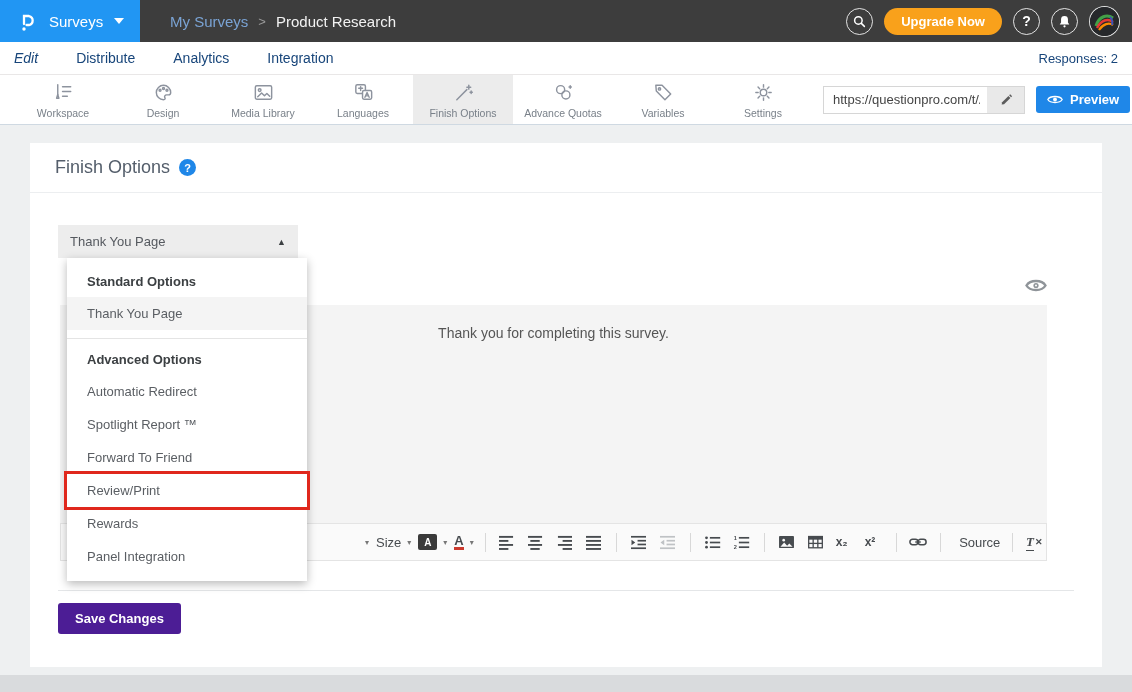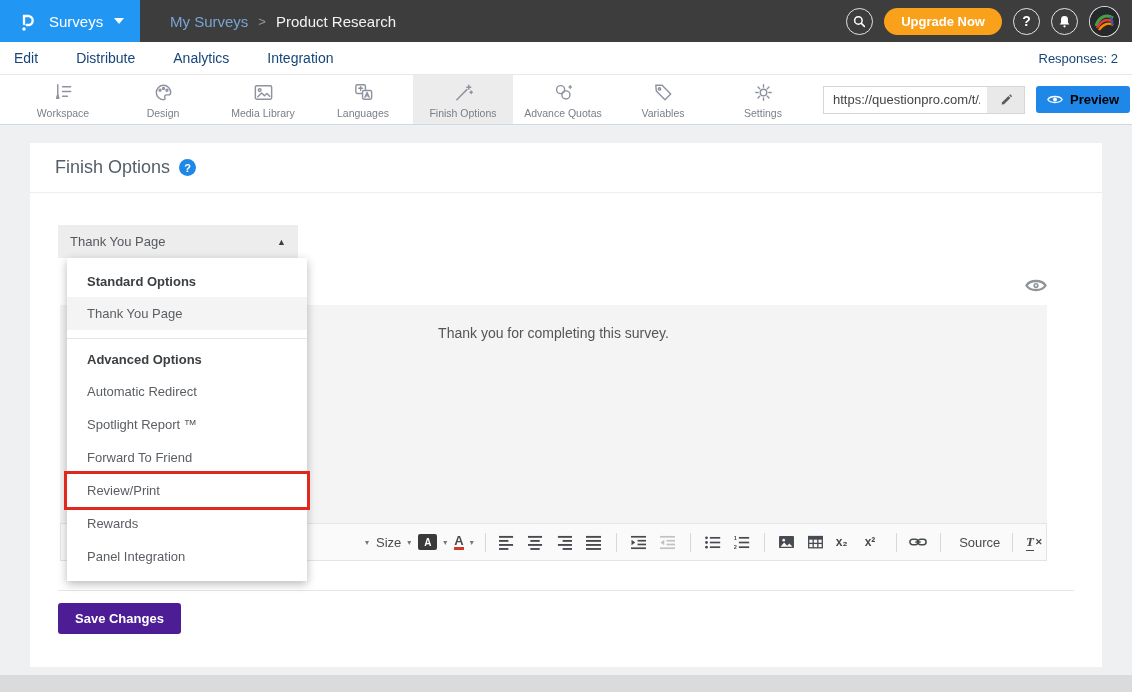--- a/index.html
+++ b/index.html
@@ -17,34 +17,34 @@
   .crumb-sep { color:#9a9a9a; font-size:13px; }
   .crumb-current { color:#f2f2f2; }
   .topbar-right { margin-left:auto; display:flex; align-items:center; gap:11px; padding-right:12px; }
   .circle-btn { width:27px; height:27px; border:1px solid rgba(255,255,255,.85); border-radius:50%; display:flex; align-items:center; justify-content:center; color:#fff; font-size:14px; font-weight:bold; cursor:pointer; background:transparent; }
   .upgrade-btn { height:27px; padding:0 17px; background:#f9a11b; border:none; border-radius:14px; color:#fff; font-weight:bold; font-size:13px; font-family:"Liberation Sans",sans-serif; cursor:pointer; }
   .avatar { width:31px; height:31px; border:1px solid rgba(255,255,255,.85); border-radius:50%; background:#26282b; overflow:hidden; cursor:pointer; }
 
   
   .nav { position:absolute; top:42px; left:0; width:100%; height:33px; background:#fff; border-bottom:1px solid #e9e7e7; display:flex; align-items:center; padding:0 14px; gap:38px; }
   .nav-item { font-size:14px; color:#17457a; cursor:pointer; }
-  .nav-item.active .nav-label { border-bottom:1px solid #84cc16; padding-bottom:16px; }
+  .nav-item.active .nav-label { border-bottom:1px solid #84cc16; padding-bottom:16px;font-style:italic; }
   .responses { margin-left:auto; font-size:13px; color:#17457a; }
 
   
   .tools { position:absolute; top:75px; left:0; width:100%; height:50px; background:#fff; border-bottom:1px solid #cfd9e2; display:flex; align-items:stretch; padding-left:13px; }
   .tool-item { width:100px; display:flex; flex-direction:column; align-items:center; justify-content:center; gap:3px; cursor:pointer; }
   .tool-item.active { background:#ececec; }
   .tool-item .tlabel { font-size:10.5px; color:#798089; }
   .tool-item svg { stroke:#8d939e; fill:none; stroke-width:1.5; stroke-linecap:round; stroke-linejoin:round; }
   .url-group { display:flex; align-items:center; margin-left:10px; gap:11px; }
   .url-wrap { position:relative; width:202px; height:28px; }
   .url-input { width:202px; height:28px; border:1px solid #d6d6d6; background:#fff; font-size:13px; color:#444; padding:0 44px 0 9px; font-family:"Liberation Sans",sans-serif; }
   .url-edit { position:absolute; right:1px; top:1px; width:37px; height:26px; background:#e9e9e9; display:flex; align-items:center; justify-content:center; cursor:pointer; }
-  .preview-btn { height:27px; padding:0 11px; background:#1f87e8; color:#000000; border:none; border-radius:3px; font-size:13px; font-weight:bold; display:flex; align-items:center; gap:7px; cursor:pointer; font-family:"Liberation Sans",sans-serif; }
+  .preview-btn { height:27px; padding:0 11px; background:#1f87e8; color:#ffffff; border:none; border-radius:3px; font-size:13px; font-weight:bold; display:flex; align-items:center; gap:7px; cursor:pointer; font-family:"Liberation Sans",sans-serif; }
 
   
   .card { position:absolute; left:30px; top:143px; width:1072px; height:524px; background:#fff; }
   .card-header { height:50px; border-bottom:1px solid #eceef0; display:flex; align-items:center; padding-left:25px; gap:9px; }
   .page-title { font-size:18px; color:#545e6b; }
   .help-badge { width:17px; height:17px; border-radius:50%; background:#1f87e8; color:#fff; font-size:11px; font-weight:bold; display:flex; align-items:center; justify-content:center; cursor:pointer; }
 
   
   .tpl-select { position:absolute; left:28px; top:82px; width:240px; height:33px; background:#ededed; display:flex; align-items:center; padding:0 12px; font-size:13px; color:#55595f; cursor:pointer; }
   .tpl-select .arrow-up { margin-left:auto; font-size:9px; color:#3c4043; }

